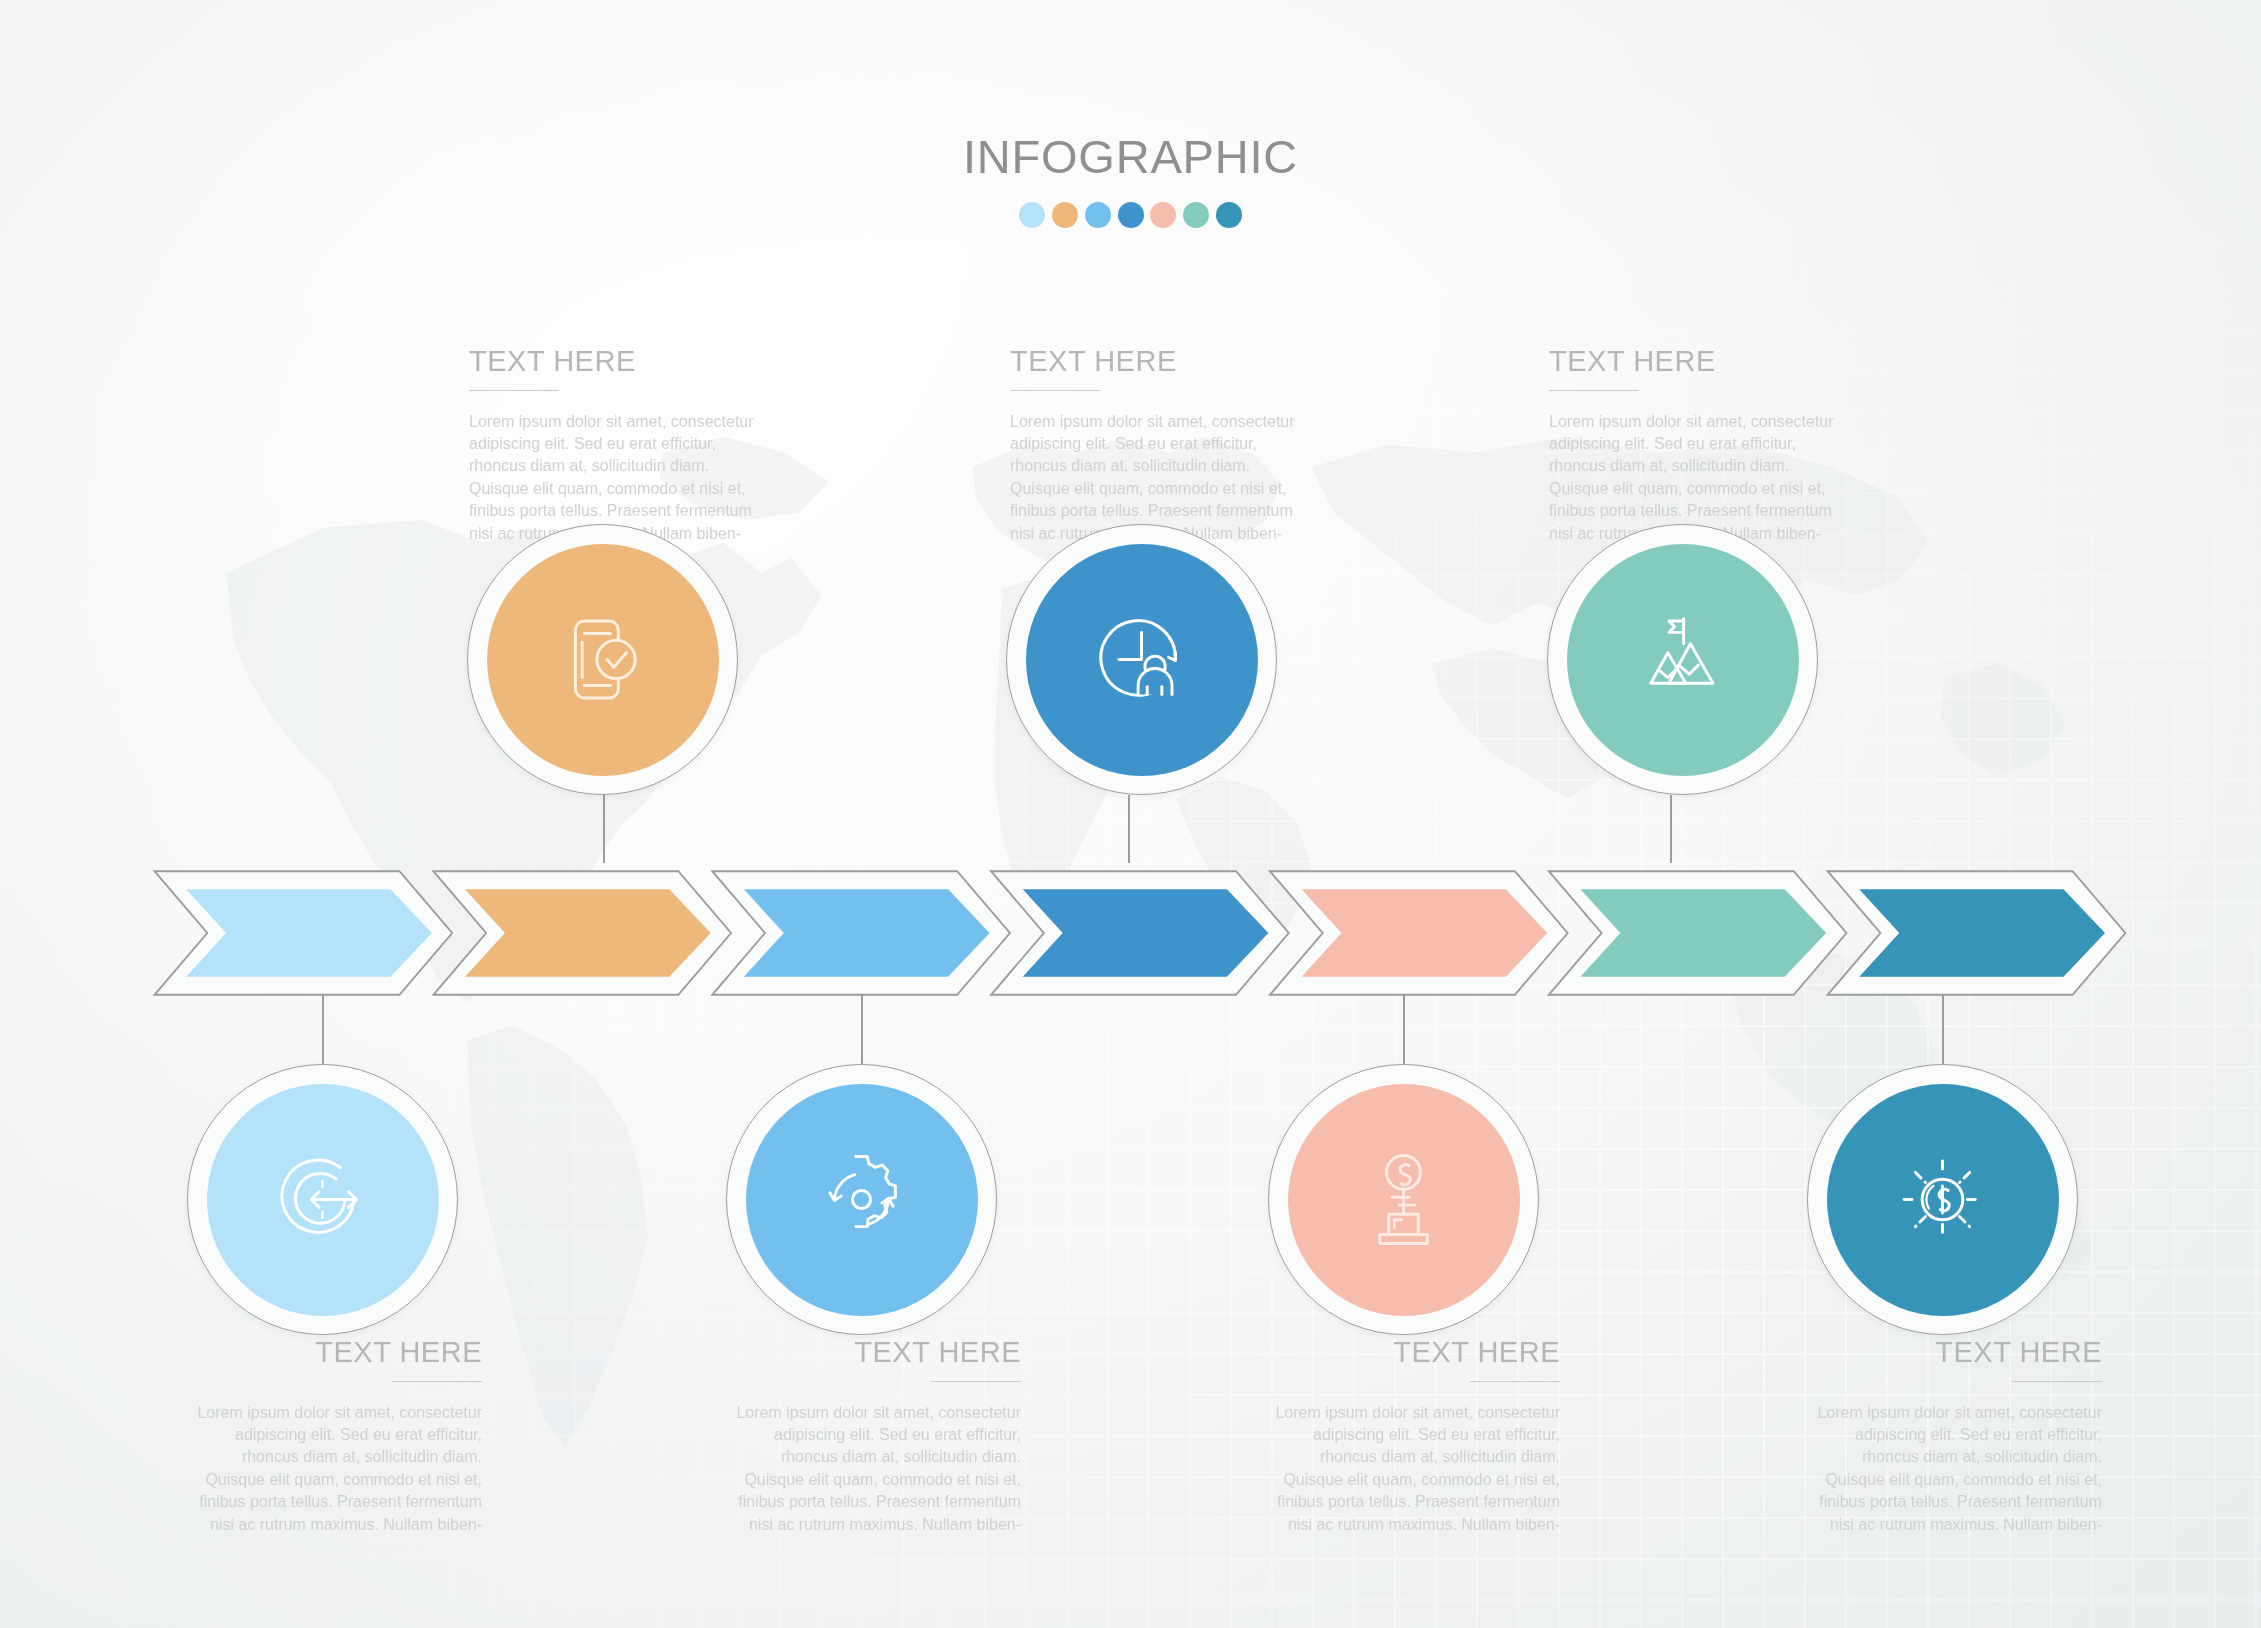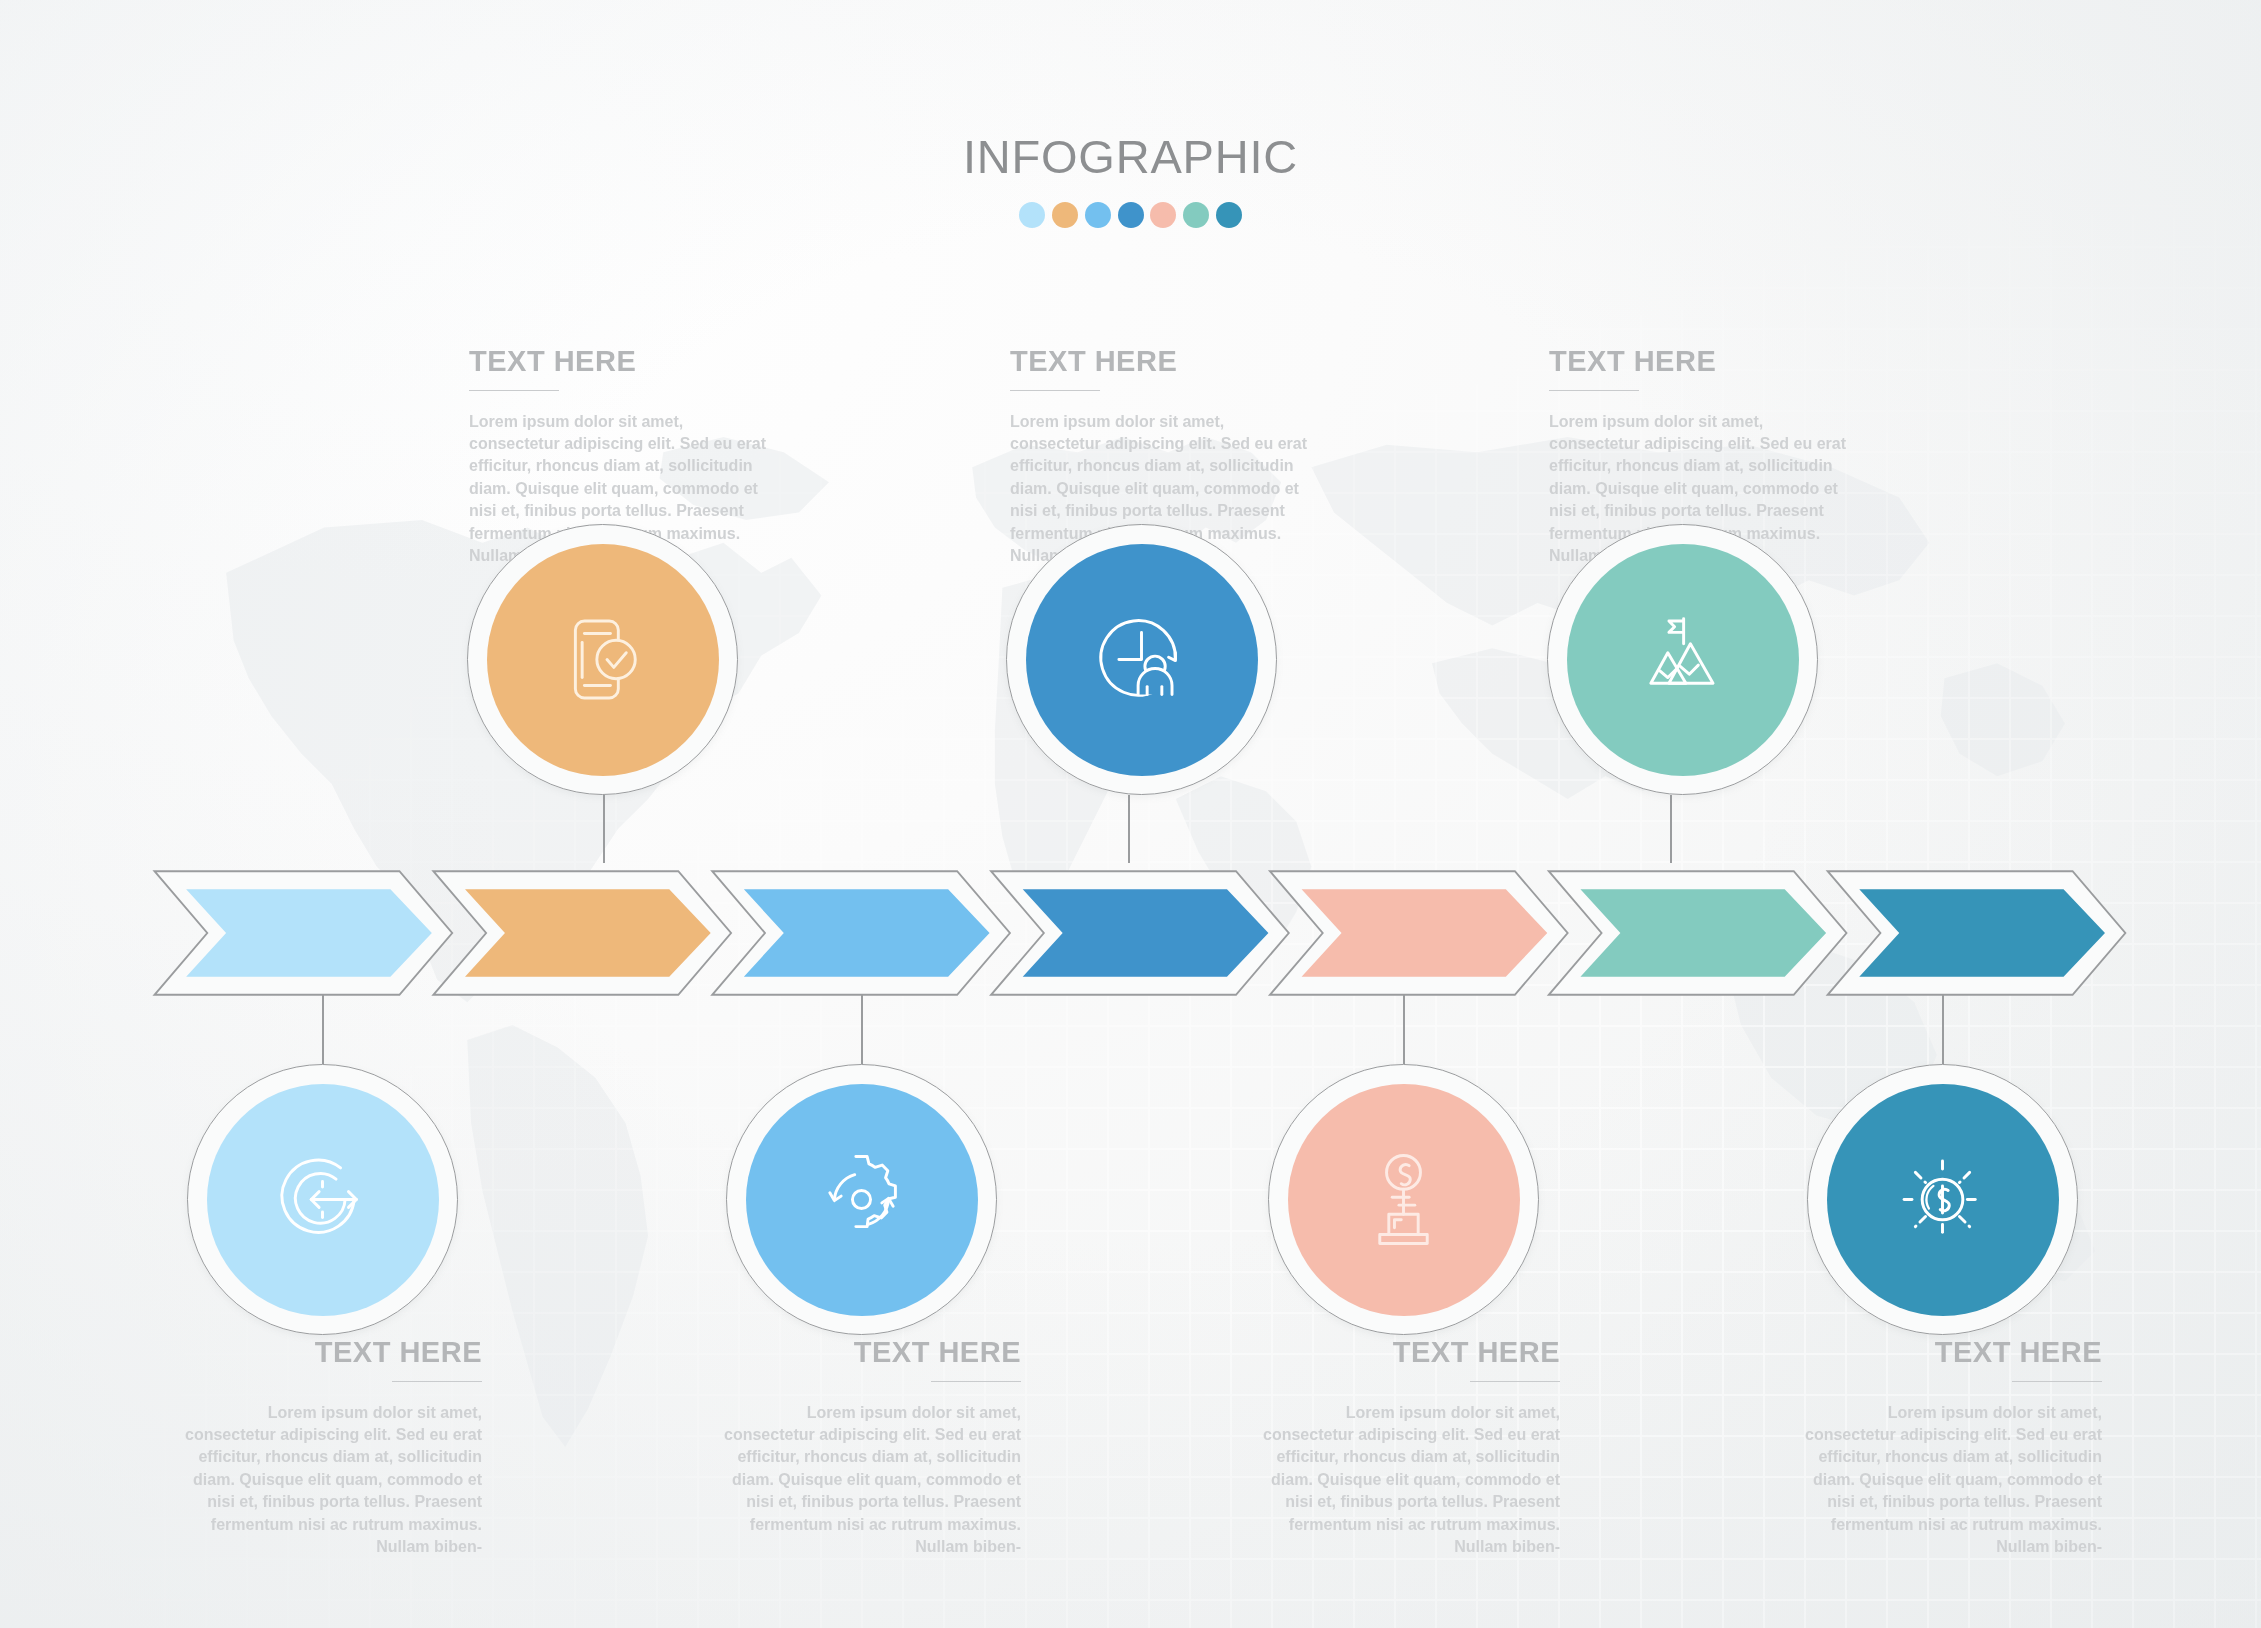--- a/index.html
+++ b/index.html
@@ -28,21 +28,21 @@
   }
 
   
   .header{position:absolute;left:0;right:0;top:113px;text-align:center;}
   .kicker{font-size:22.6px;letter-spacing:1.7px;color:#8d8f91;line-height:1;}
   .title{font-size:47px;letter-spacing:0.8px;color:#8d8f91;line-height:1;margin-top:19.6px;font-weight:400;}
   .dots{margin-top:22.6px;display:flex;justify-content:center;gap:6.8px;}
   .dot{width:26px;height:26px;border-radius:50%;}
 
   
-  .tb{position:absolute;width:301px;font-weight:bold;}
+  .tb{position:absolute;width:301px;}
   .tb .hd{font-size:29px;color:#b4b6b8;letter-spacing:0.5px;line-height:1;padding-bottom:10.6px;}
   .tb .rule{width:90px;height:1.5px;background:#c9cbcd;margin-top:3px;}
   .tb .body{margin-top:19.6px;font-size:16px;line-height:1.40;color:#cfd1d3;}
   .tb.right{text-align:right;}
   .tb.right .rule{margin-left:auto;}
   .tb.right .body{text-align:right;}
 
   
   .node{position:absolute;width:271px;height:271px;}
   .ring{position:absolute;inset:0;border-radius:50%;border:1.5px solid #9a9c9e;box-sizing:border-box;}

